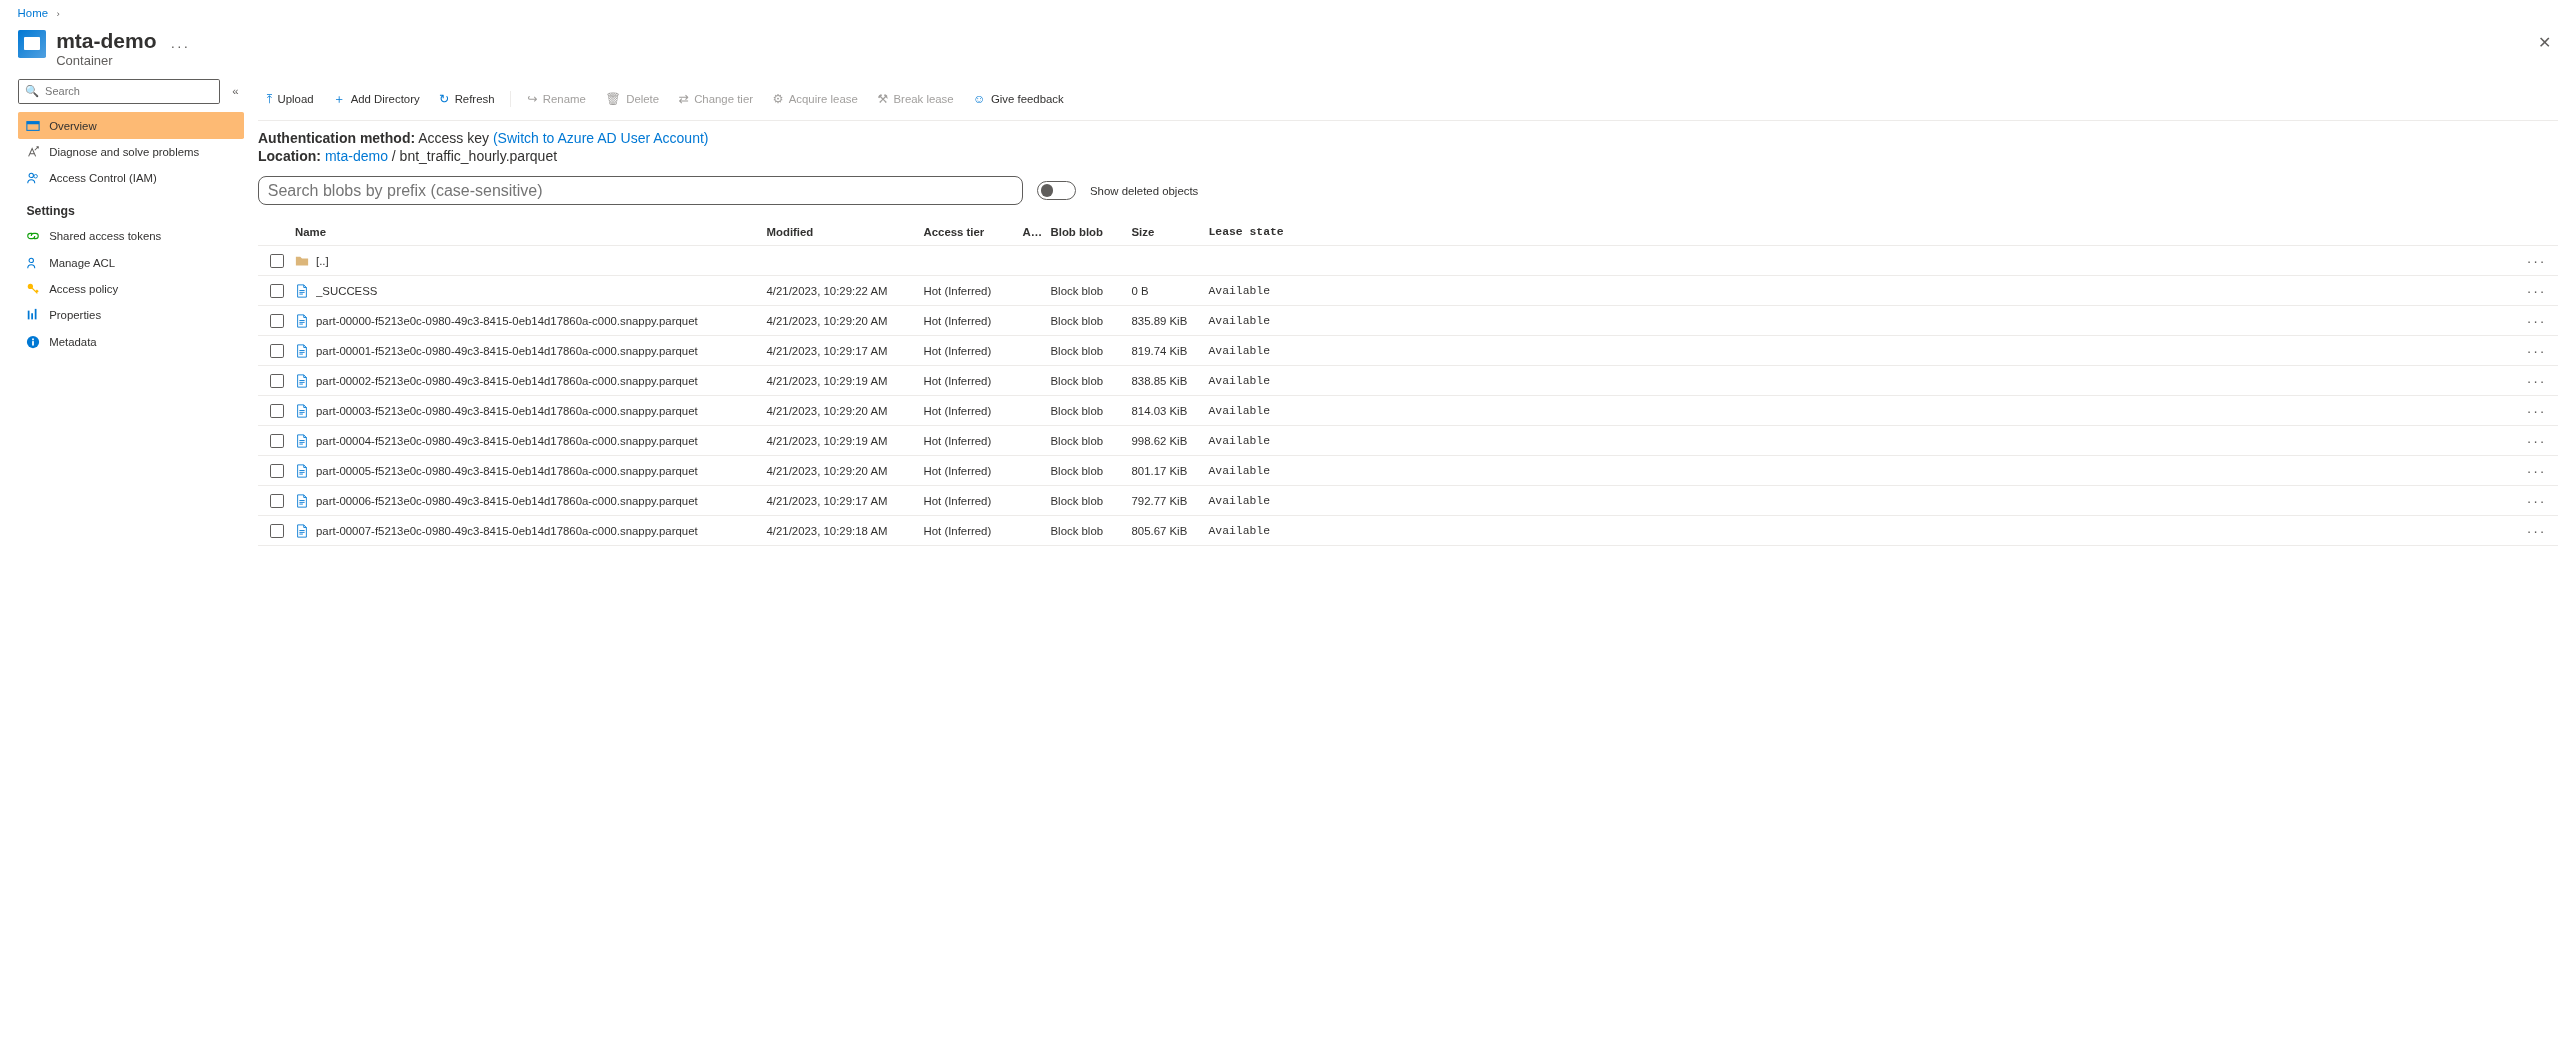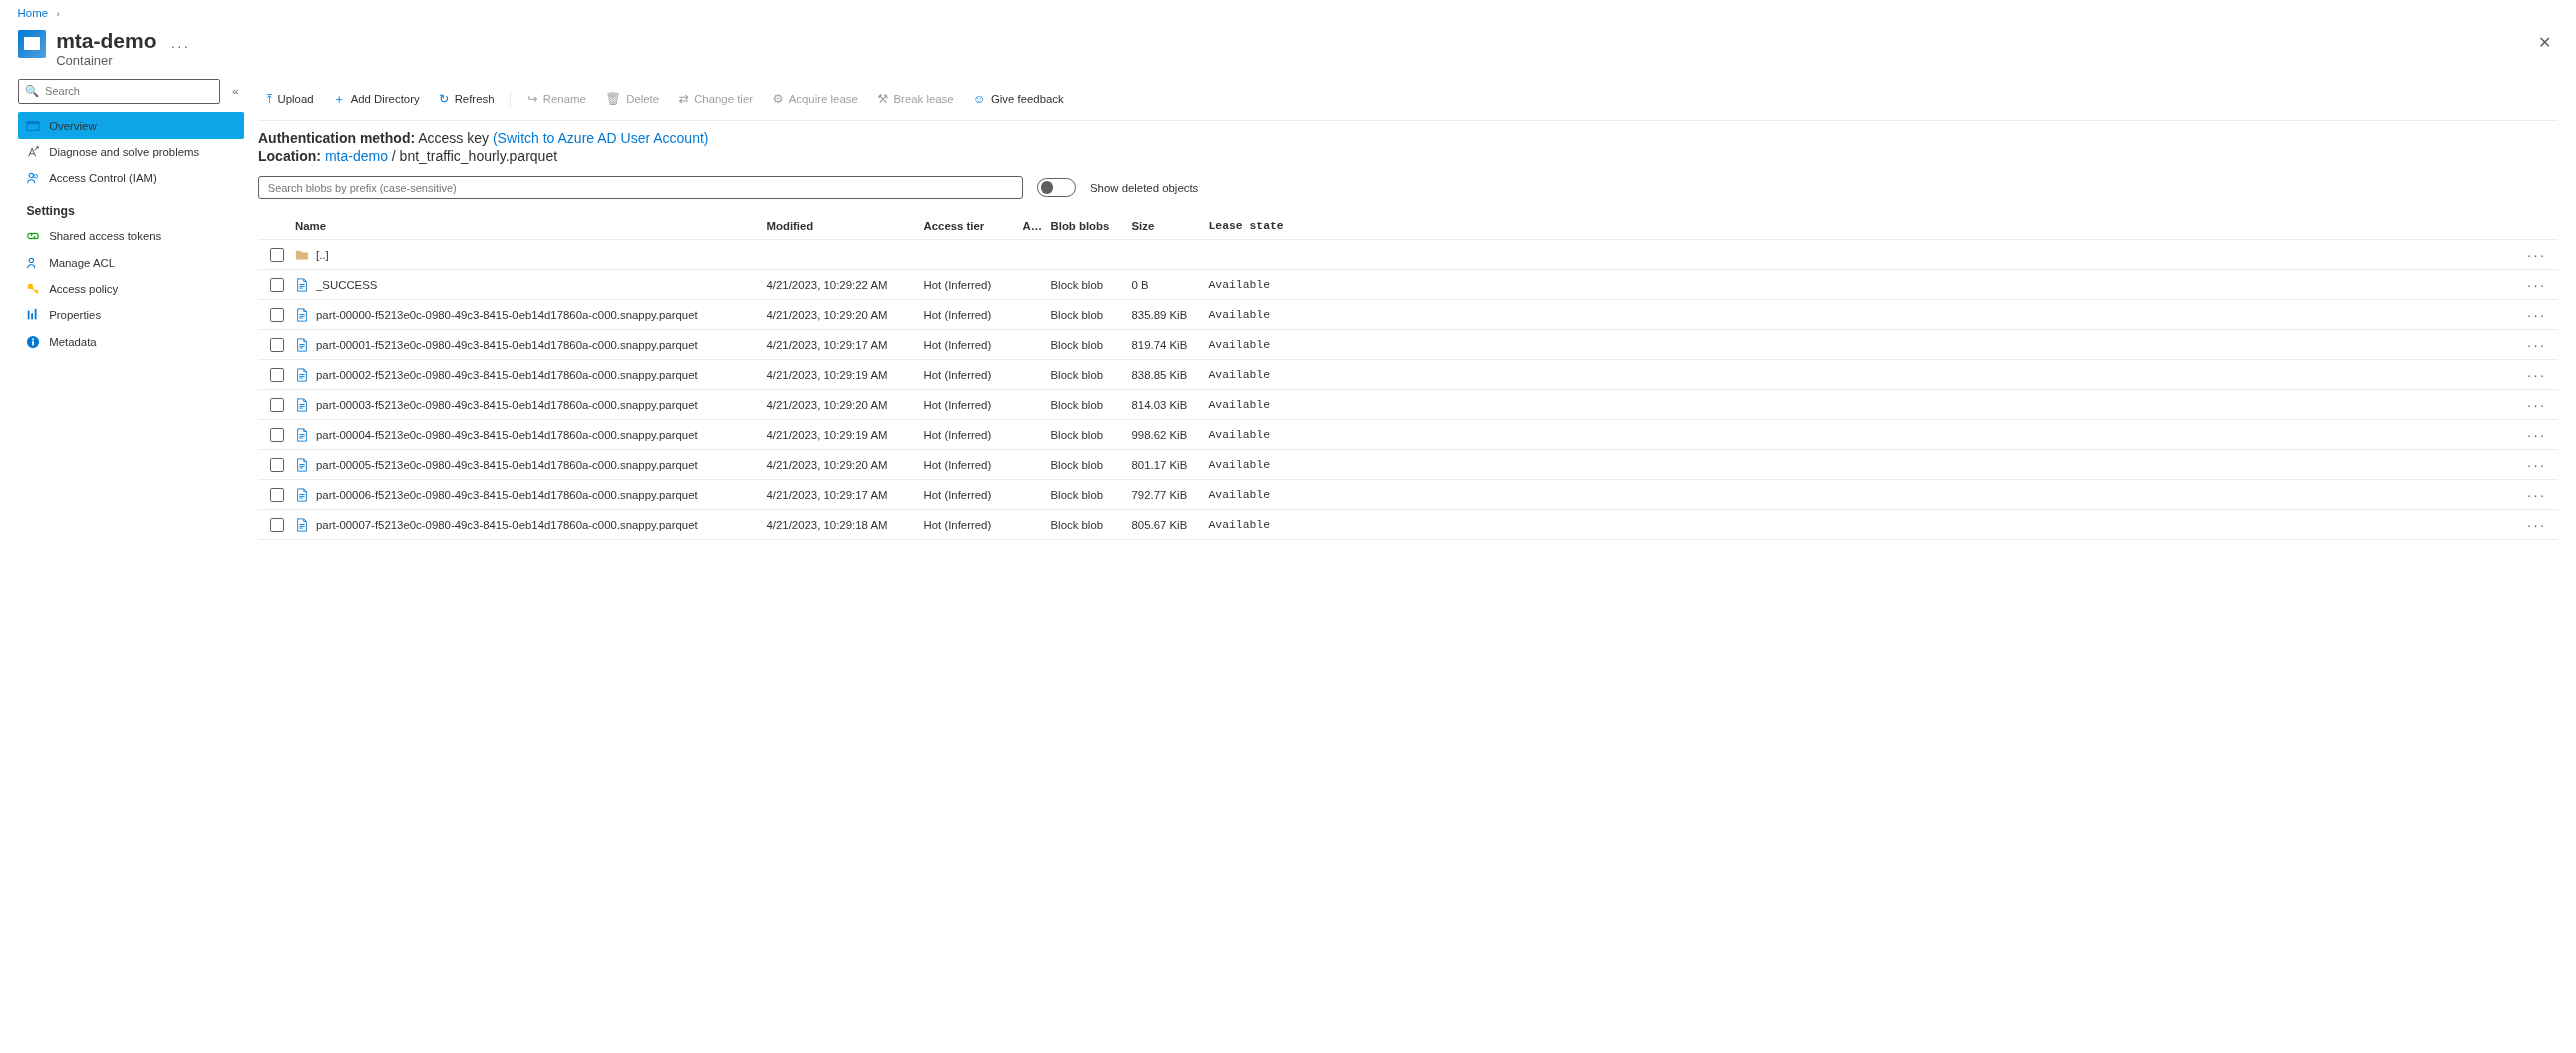--- a/index.html
+++ b/index.html
@@ -19,39 +19,39 @@
 
 .layout { display: flex; }
 .sidebar { width: 251px; padding: 0 7px 0 17.6px; }
 .search-row { display: flex; align-items: center; gap: 7px; margin-bottom: 8.8px; }
 .search-box { flex: 1; display: flex; align-items: center; border: 0.9px solid #605e5c; border-radius: 1.8px; padding: 3.5px 7px; height: 25px; }
 .search-box input { border: none; outline: none; flex: 1; font-size: 11px; }
 .search-icon { color: #0078d4; margin-right: 5.3px; font-size: 11.4px; }
 .collapse-btn { color: #605e5c; cursor: pointer; padding: 3.5px 5.3px; font-size: 11.4px; }
 
 .nav-item { display: flex; align-items: center; padding: 6.2px 8.8px; cursor: pointer; border-radius: 1.8px; gap: 8.8px; }
-.nav-item.active { background: #0ea5e9; }
+.nav-item.active { background: #fdba74; }
 .nav-icon { width: 14px; height: 14px; display: flex; align-items: center; justify-content: center; flex-shrink: 0; }
 .nav-section-title { font-weight: 600; padding: 12.3px 8.8px 5.3px; font-size: 12.3px; }
 
 .main { flex: 1; padding: 0 17.6px 0 7px; }
 .toolbar { display: flex; align-items: center; gap: 1.8px; padding: 7px 0; border-bottom: 0.9px solid #edebe9; flex-wrap: wrap; }
 .toolbar-btn { display: flex; align-items: center; gap: 5.3px; padding: 5.3px 8.8px; cursor: pointer; border: none; background: none; font-size: 11.4px; color: #323130; border-radius: 1.8px; }
 .toolbar-btn.disabled { color: #a19f9d; cursor: default; }
 .toolbar-btn .ticon { color: #0078d4; font-size: 12.3px; }
 .toolbar-btn.disabled .ticon { color: #a19f9d; }
 .toolbar-sep { width: 0.9px; height: 16px; background: #edebe9; margin: 0 5.3px; }
 
 .info-bar { padding: 8.8px 0 5.3px; font-size: 14px; }
 .info-bar .label { font-weight: 600; }
 .info-bar a { color: #0078d4; text-decoration: none; }
 .info-bar .row { margin-bottom: 1.8px; }
 
 .search-bar-row { display: flex; align-items: center; gap: 14px; margin: 5.3px 0 10.6px; }
-.blob-search { flex: 0 0 765px; max-width: 68%; border: 0.9px solid #605e5c; border-radius: 3px; padding: 4.4px 8.8px; font-size: 11px; outline: none; }
+.blob-search { flex: 0 0 765px; max-width: 68%; border: 0.9px solid #605e5c; border-radius: 8px; padding: 4.4px 8.8px; font-size: 16px; outline: none; }
 .toggle { width: 39px; height: 19.4px; border: 0.9px solid #605e5c; border-radius: 9.7px; position: relative; cursor: pointer; }
 .toggle::after { content: ""; position: absolute; width: 12.3px; height: 12.3px; background: #605e5c; border-radius: 50%; top: 2.6px; left: 2.6px; }
 
 .table { width: 100%; }
 .table-header, .table-row { display: flex; align-items: center; border-bottom: 0.9px solid #edebe9; padding: 0 3.5px; min-height: 30px; justify-content: center; }
 .table-header { font-weight: 600; padding-top: 10.6px; padding-bottom: 7px; }
 .col-check { width: 30px; display: flex; justify-content: center; }
 .col-name { flex: 0 0 475px; display: flex; align-items: center; gap: 7px; padding-left: 3.5px; }
 .col-modified { flex: 0 0 157px; }
 .col-tier { flex: 0 0 99px; }
@@ -230,21 +230,21 @@
       <span>Show deleted objects</span>
     </div>
 
     <div class="table">
       <div class="table-header">
         <div class="col-check"></div>
         <div class="col-name">Name</div>
         <div class="col-modified">Modified</div>
         <div class="col-tier">Access tier</div>
         <div class="col-a">A…</div>
-        <div class="col-blobtype">Blob blobs</div>
+        <div class="col-blobtype">Blob blob</div>
         <div class="col-size">Size</div>
         <div class="col-lease">Lease state</div>
         <div class="col-more"></div>
       </div>
 
       <div class="table-row">
         <div class="col-check">
             <div class="checkbox"></div>
           </div>
         <div class="col-name">

